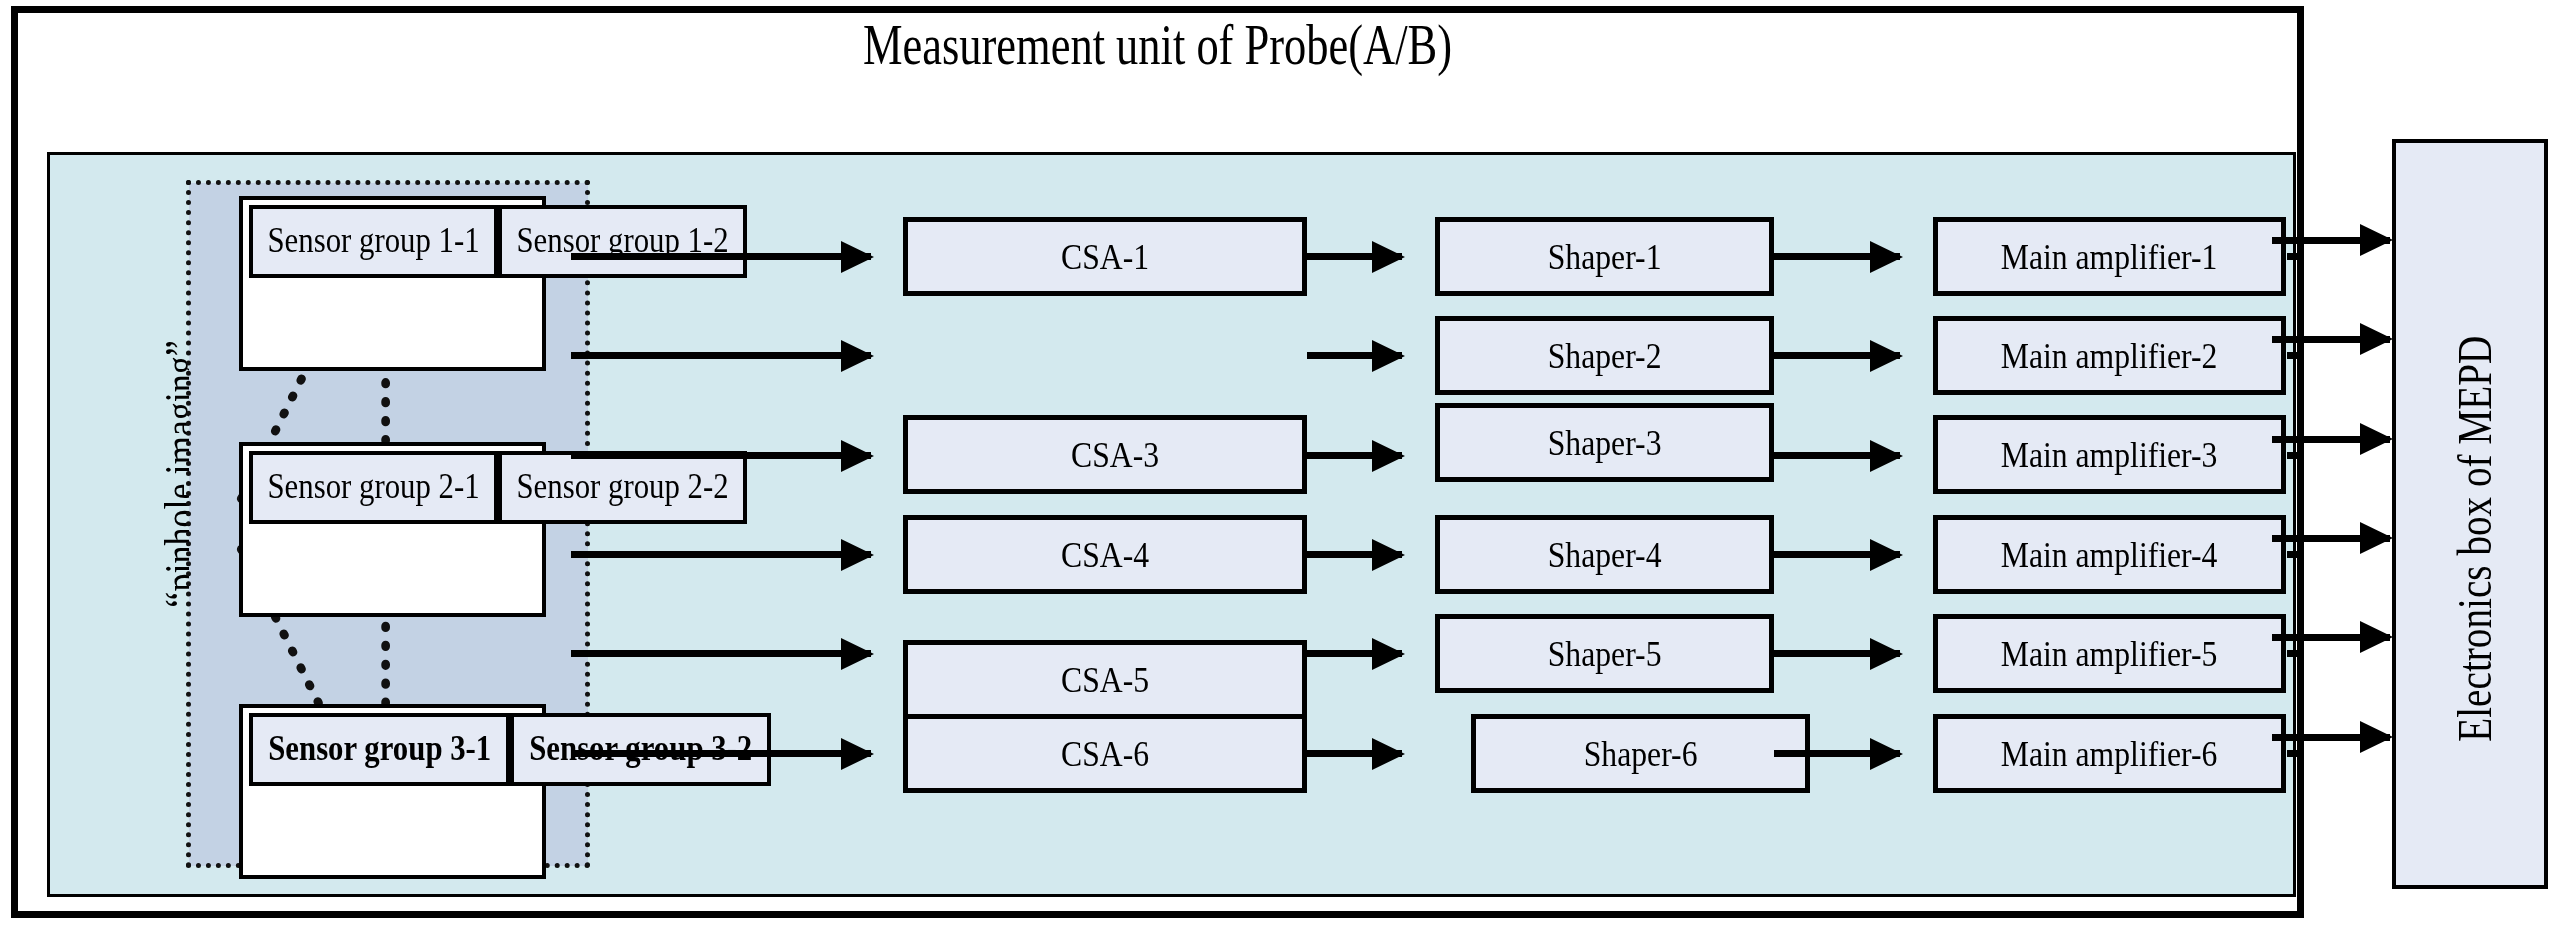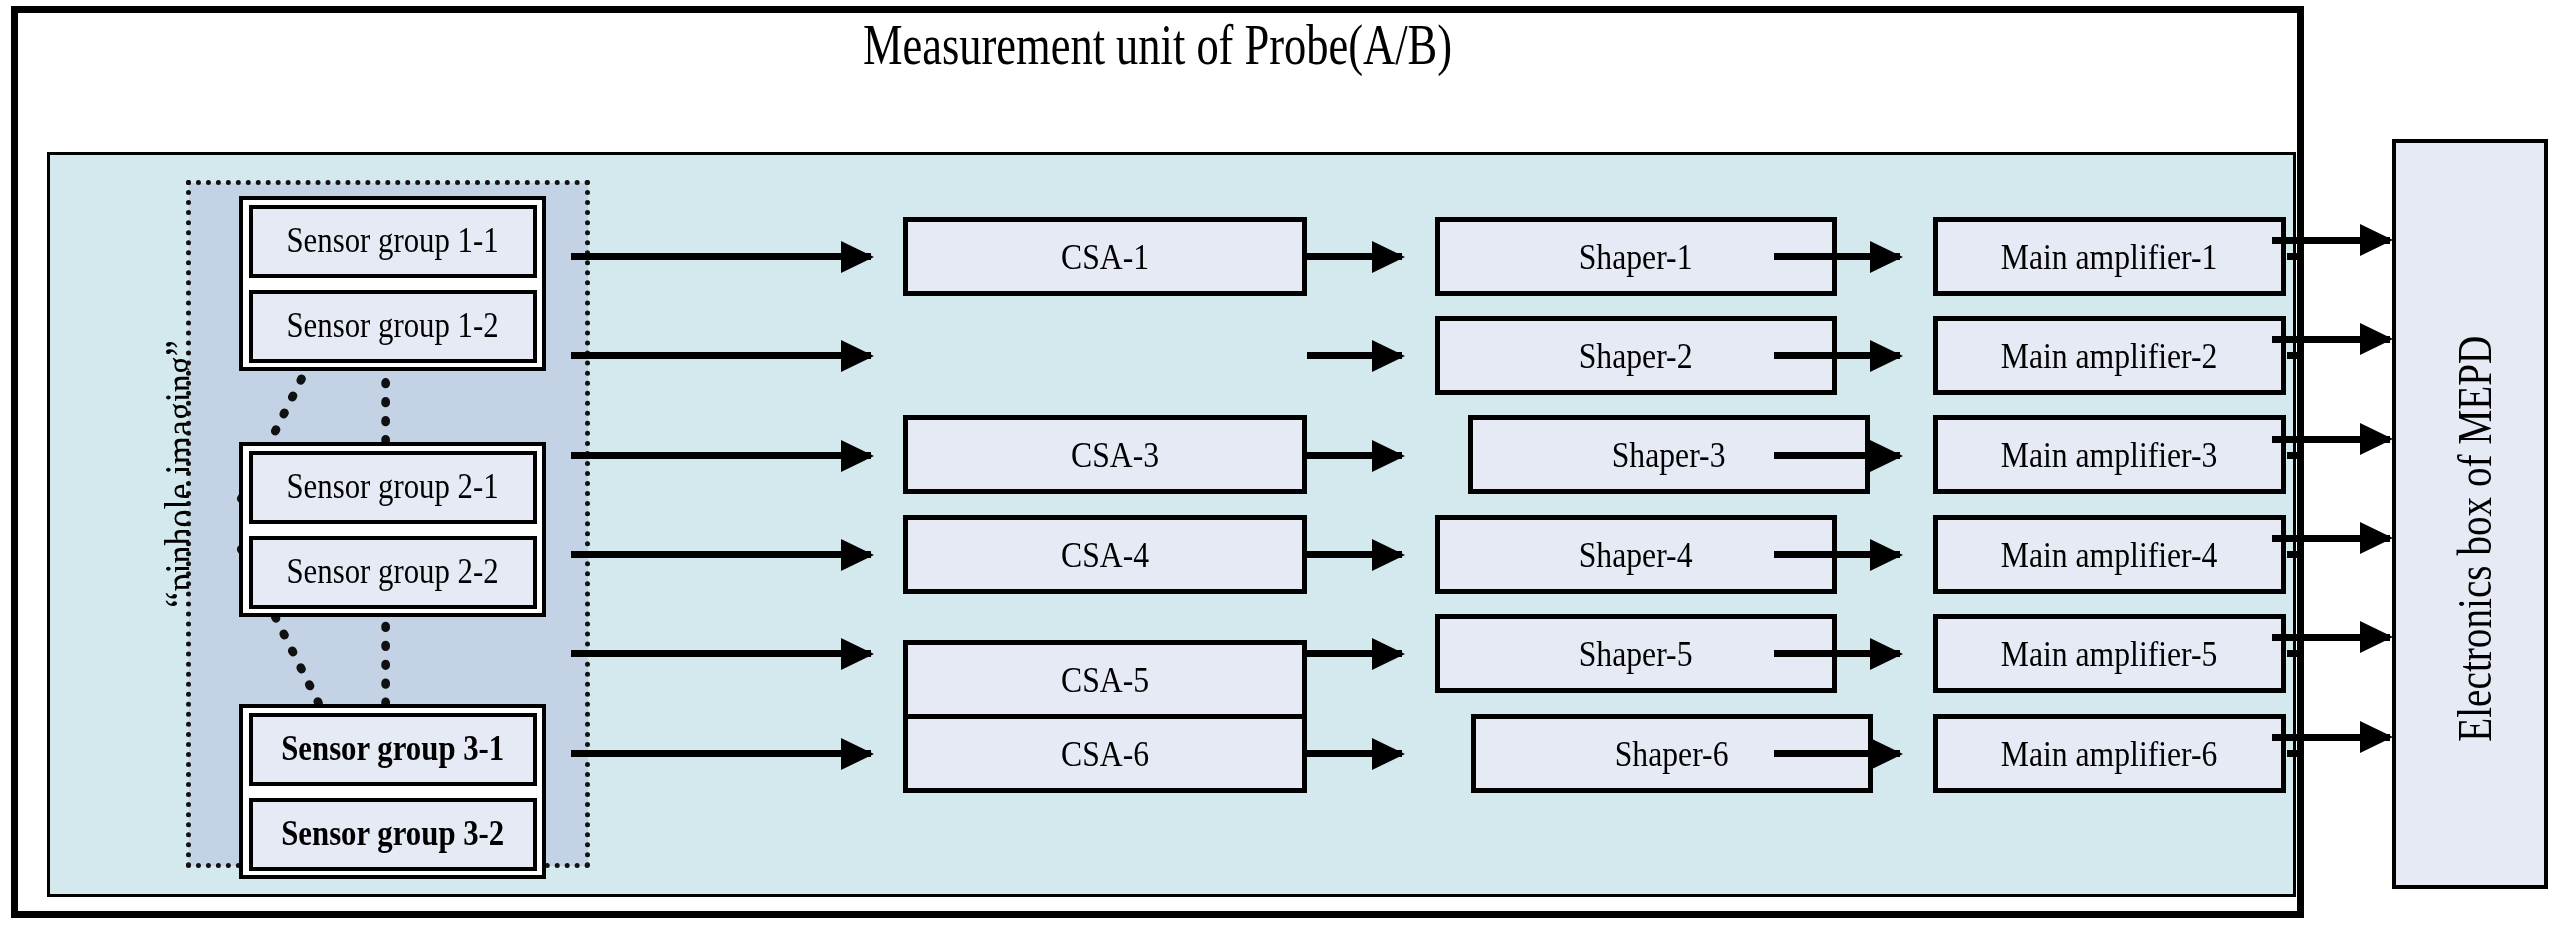--- a/index.html
+++ b/index.html
@@ -31,36 +31,36 @@
   #pinhole-region{position:absolute;left:136px;top:25px;width:404px;height:688px;
                   border:5.5px dotted #111;box-sizing:border-box;background:transparent;}
   #pinhole-shade{position:absolute;left:139px;top:28px;width:399px;height:683px;
                  background:#c3d2e4;}
   #pinhole-svg{position:absolute;left:136px;top:25px;width:404px;height:688px;}
 
   
   #sensor-stack{position:absolute;left:189px;top:41px;width:339px;height:656px;}
   .sensor-pair{position:absolute;left:0;width:307px;height:175px;
                background:#ffffff;border:4px solid #000;box-sizing:border-box;
-               display:flex;flex-direction:column;justify-content:space-between;
+               display:flex;flex-direction:row;justify-content:space-between;
                padding:4.7px 5.5px;}
   .sensor-box{height:73px;background:#e5eaf5;border:4.7px solid #000;
               box-sizing:border-box;display:flex;align-items:center;
               justify-content:center;}
   .sensor-box span{font-size:35px;color:#000;white-space:nowrap;
                    display:block;transform:scaleX(.88);}
 
   
   .chain-box{position:absolute;height:79px;background:#e5eaf5;
              border:5.5px solid #000;box-sizing:border-box;
              display:flex;align-items:center;justify-content:center;}
   .chain-box span{font-size:36px;color:#000;white-space:nowrap;
                   display:block;transform:scaleX(.88);}
   .col-csa   {left:853px;width:404px;}
-  .col-shaper{left:1385px;width:402px;}
+  .col-shaper{left:1385px;width:339px;}
   .col-amp   {left:1883px;width:353px;}
 
   
   .arrow{position:absolute;height:7px;background:#000;}
   .arrow::after{content:"";position:absolute;right:-3.2px;top:-12.6px;
                 width:0;height:0;border-left:33px solid #000;
                 border-top:16px solid transparent;border-bottom:16px solid transparent;}
   .plain-line{position:absolute;height:7px;background:#000;}
 
   
@@ -138,21 +138,21 @@
     <div class="chain-box col-csa" style="top:559px;">
         <span>CSA-6</span>
       </div>
 
     <div class="chain-box col-shaper" style="top:62px;">
         <span>Shaper-1</span>
       </div>
     <div class="chain-box col-shaper" style="top:161px;">
         <span>Shaper-2</span>
       </div>
-    <div class="chain-box col-shaper" style="top:260px;margin-left:33px;">
+    <div class="chain-box col-shaper" style="top:248px;">
         <span>Shaper-3</span>
       </div>
     <div class="chain-box col-shaper" style="top:360px;">
         <span>Shaper-4</span>
       </div>
     <div class="chain-box col-shaper" style="top:459px;">
         <span>Shaper-5</span>
       </div>
     <div class="chain-box col-shaper" style="top:559px;margin-left:36px;">
         <span>Shaper-6</span>

